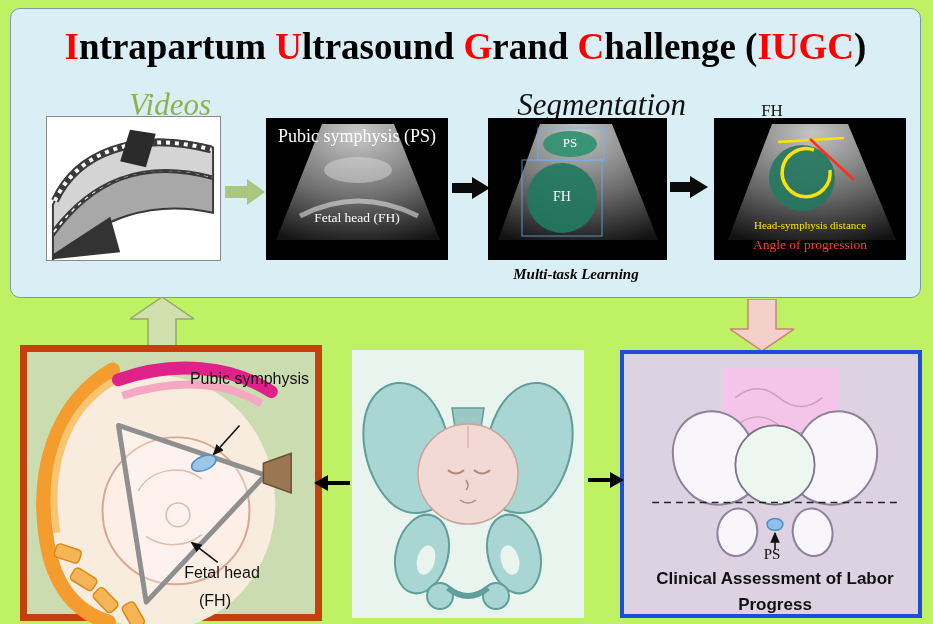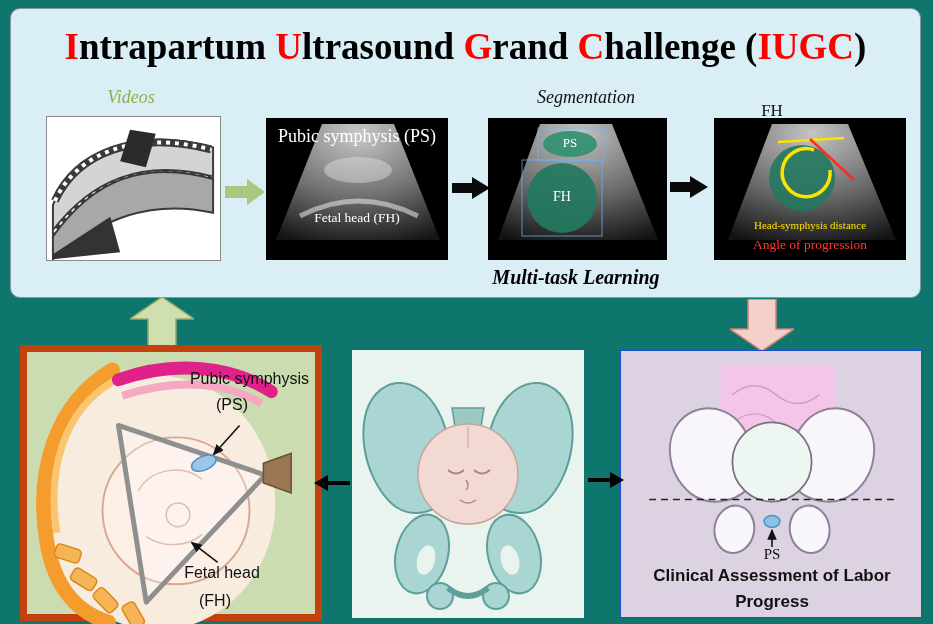--- a/index.html
+++ b/index.html
@@ -1,54 +1,54 @@
 <!DOCTYPE html>
 <html><head>
 <meta charset="utf-8">
 <style>
   * { margin:0; padding:0; box-sizing:border-box; }
   html,body { background:#fff; }
   body { font-family:"Liberation Serif", serif; }
-  .canvas { position:relative; width:933px; height:624px; background:#0f766e; overflow:hidden;padding-left:17px; }
+  .canvas { position:relative; width:933px; height:624px; background:#bef264; overflow:hidden;padding-left:17px; }
   .abs { position:absolute; }
 
   
   .top-panel { position:absolute; left:10px; top:8px; width:911px; height:290px;
                background:#daeef5; border:1.5px solid #7e99a3; border-radius:10px; }
   .title { position:absolute; top:16px; left:0; width:100%; text-align:center;
            font-size:37px; font-weight:bold; color:#000; white-space:nowrap; }
   .title .red { color:#ff0000; }
 
-  .col-label { position:absolute; top:78px; font-style:italic; font-size:18px;
-               text-align:center; color:#111; }
+  .col-label { position:absolute; top:78px; font-style:italic; font-size:31px;
+               text-align:right; color:#111; }
   .col-label.videos { color:#8fb04c; }
 
   .thumb { position:absolute; overflow:hidden; }
   .film-box { background:#fff; border:1px solid #8a8a8a; }
   .us-box { background:#000; }
   .overlay { position:absolute; left:0; width:100%; text-align:center;
              color:#fff; font-family:"Liberation Serif", serif; }
   .us-top { top:8px; font-size:18px; }
   .us-mid { top:92px; font-size:13.5px; }
   .us-caption { bottom:5px; font-size:15px; font-weight:bold; font-style:italic; }
   .seg-ps { top:17px; left:56px; width:52px; font-size:13px; }
   .seg-fh { top:71px; left:48px; width:52px; font-size:14px; }
   .bio-line1 { top:101px; font-size:11px; color:#ffe300; }
   .bio-line2 { top:119px; font-size:13.5px; color:#ff3b2f; }
 
   .multitask { position:absolute; top:257px; left:390px; width:350px; text-align:center;
-               font-size:20px; font-weight:bold; font-style:italic; color:#000; }
+               font-size:15px; font-weight:bold; font-style:italic; color:#000; }
 
   
   .left-panel { position:absolute; left:20px; top:345px; width:302px; height:276px;
                 background:#cbdcb1; border:7px solid #c2410c; }
   .middle-panel { position:absolute; left:352px; top:350px; width:232px; height:268px;
                   background:#e8f4ed; }
   .right-panel { position:absolute; left:620px; top:350px; width:302px; height:268px;
-                 background:#dcd2e2; border:1px solid #1d4ed8; }
+                 background:#dcd2e2; border:4px solid #1d4ed8; }
 
   .anno { position:absolute; text-align:center; font-family:"Liberation Sans", sans-serif;
           font-size:16px; color:#111; }
   .clinical-caption { position:absolute; top:212px; left:20px; width:262px; text-align:center;
                       font-family:"Liberation Sans", sans-serif; font-size:17px;
                       font-weight:bold; color:#111; line-height:1.5; }
   .fh-tag { position:absolute; top:101px; left:737px; width:70px; text-align:center;
             font-size:17px; color:#111; }
   .ps-tag { position:absolute; top:546px; left:737px; width:70px; text-align:center;
             font-size:15px; color:#111; }
@@ -181,21 +181,20 @@
       <path d="M112,140 C124,118 156,112 176,128" stroke="#d3a28e" stroke-width="1.5" fill="none"></path>
       <path d="M120,186 C138,198 162,196 176,184" stroke="#d3a28e" stroke-width="1.5" fill="none"></path>
       <circle cx="152" cy="164" r="12" fill="none" stroke="#d3a28e" stroke-width="1.5"></circle>
       <polygon points="240,124 92,74 120,252" fill="rgba(255,255,255,0.28)" stroke="#8f8f8f" stroke-width="5" stroke-linejoin="round"></polygon>
       <polygon points="238,112 266,102 266,142 238,132" fill="#9b7653" stroke="#6b4f33" stroke-width="1.5"></polygon>
       <ellipse cx="178" cy="112" rx="13" ry="7" fill="#9cc6e8" stroke="#4f8fc0" stroke-width="1.5" transform="rotate(-22 178 112)"></ellipse>
       <line x1="214" y1="74" x2="188" y2="103" stroke="#111" stroke-width="1.6" marker-end="url(#ah)"></line>
       <line x1="192" y1="212" x2="166" y2="192" stroke="#111" stroke-width="1.6" marker-end="url(#ah)"></line>
     </svg>
     <div class="anno" style="top:18px; left:130px; width:185px;">Pubic symphysis</div>
-    <div class="anno" style="top:44px; left:130px; width:150px;">(PS)</div>
     <div class="anno" style="top:212px; left:120px; width:150px;">Fetal head</div>
     <div class="anno" style="top:240px; left:113px; width:150px;">(FH)</div>
   </div>
 
   <div class="middle-panel">
     <svg width="232" height="268" viewBox="0 0 232 268">
       <g fill="#a9d6d2" stroke="#5f9e9a" stroke-width="2">
         <path d="M98,100 C90,38 48,18 24,44 C2,68 10,124 38,152 C58,172 90,162 98,142 Z"></path>
         <path d="M134,100 C142,38 184,18 208,44 C230,68 222,124 194,152 C174,172 142,162 134,142 Z"></path>
       </g>

